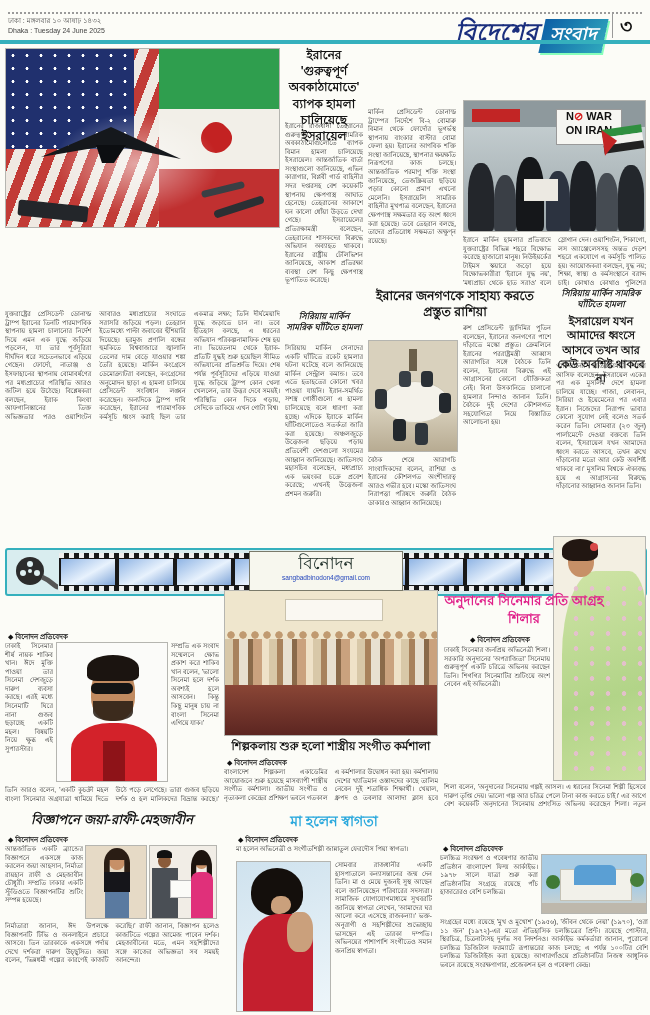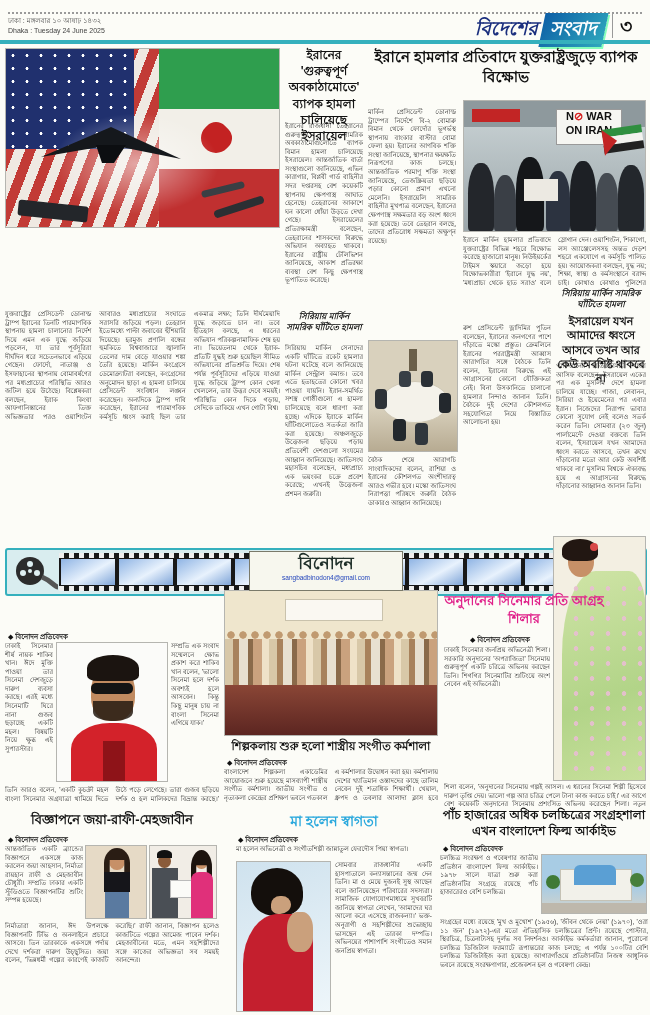--- a/index.html
+++ b/index.html
@@ -33,21 +33,21 @@
 <body>
 
 <div id="page">
 
   <div class="abs dotline" style="left:8px;top:12px;width:634px;"></div>
   <div class="abs" style="left:8px;top:16px;font-size:7px;color:#444;line-height:1.4;">
     <div>ঢাকা : মঙ্গলবার ১০ আষাঢ় ১৪৩২</div>
     <div>Dhaka : Tuesday 24 June 2025</div>
   </div>
   <div class="abs" style="left:335px;top:13px;width:270px;text-align:right;">
-    <span style="font-size:19px;font-weight:bold;font-style:italic;color:#1b2f7e;">বিদেশের</span>
+    <span style="font-size:25px;font-weight:bold;font-style:italic;color:#1b2f7e;">বিদেশের</span>
     <span class="badge" style="font-size:19px;font-weight:bold;font-style:italic;"><span>সংবাদ</span></span>
   </div>
   <div class="abs" style="left:612px;top:12px;height:26px;border-left:1px solid #999;"></div>
   <div class="abs" style="left:620px;top:12px;font-size:19px;font-weight:bold;color:#111;">৩</div>
   <div class="abs tealrule" style="left:0;top:40px;width:650px;height:4px;"></div>
 
   <div class="photo" style="left:5px;top:48px;width:275px;height:180px;background:#e8e4da;">
     <div class="abs" style="left:-20px;top:-10px;width:200px;height:200px;background:repeating-linear-gradient(115deg,#c23b36 0 10px,#efe9e2 10px 20px);transform:rotate(-4deg);"></div>
     <div class="abs" style="left:0;top:0;width:128px;height:100px;background:#20306e;background-image:radial-gradient(circle,#fff 1.2px,transparent 1.8px);background-size:14px 13px;"></div>
     <div class="abs" style="right:0;top:0;width:120px;height:180px;">
@@ -69,21 +69,20 @@
 
   <div class="abs body-txt cols3" style="left:5px;top:310px;width:275px;height:230px;">যুক্তরাষ্ট্রের প্রেসিডেন্ট ডোনাল্ড ট্রাম্প ইরানের তিনটি পারমাণবিক স্থাপনায় হামলা চালানোর নির্দেশ দিয়ে এমন এক যুদ্ধে জড়িয়ে পড়লেন, যা তার পূর্বসূরিরা দীর্ঘদিন ধরে সচেতনভাবে এড়িয়ে গেছেন। ফোর্দো, নাতাঞ্জ ও ইসফাহানের স্থাপনায় বোমাবর্ষণের পর মধ্যপ্রাচ্যের পরিস্থিতি আরও জটিল হয়ে উঠেছে। বিশ্লেষকরা বলছেন, ইরাক কিংবা আফগানিস্তানের তিক্ত অভিজ্ঞতার পরও ওয়াশিংটন আবারও মধ্যপ্রাচ্যের সংঘাতে সরাসরি জড়িয়ে পড়ল। তেহরান ইতোমধ্যে পাল্টা জবাবের হুঁশিয়ারি দিয়েছে। হরমুজ প্রণালি বন্ধের হুমকিতে বিশ্ববাজারে জ্বালানি তেলের দাম বেড়ে যাওয়ার শঙ্কা তৈরি হয়েছে। মার্কিন কংগ্রেসে ডেমোক্র্যাটরা বলছেন, কংগ্রেসের অনুমোদন ছাড়া এ হামলা চালিয়ে প্রেসিডেন্ট সংবিধান লঙ্ঘন করেছেন। অন্যদিকে ট্রাম্প দাবি করেছেন, ইরানের পারমাণবিক কর্মসূচি ধ্বংস করাই ছিল তার একমাত্র লক্ষ্য; তিনি দীর্ঘমেয়াদি যুদ্ধে জড়াতে চান না। তবে ইতিহাস বলছে, এ ধরনের অভিযান পরিকল্পনামাফিক শেষ হয় না। ভিয়েতনাম থেকে ইরাক- প্রতিটি যুদ্ধই শুরু হয়েছিল সীমিত অভিযানের প্রতিশ্রুতি দিয়ে। শেষ পর্যন্ত পূর্বসূরিদের এড়িয়ে যাওয়া যুদ্ধে জড়িয়ে ট্রাম্প কোন খেলা খেললেন, তার উত্তর দেবে সময়ই। পরিস্থিতি কোন দিকে গড়ায়, সেদিকে তাকিয়ে এখন গোটা বিশ্ব।</div>
 
   <div class="abs headline" style="left:285px;top:47px;width:78px;font-size:12px;line-height:1.35;">ইরানের 'গুরুত্বপূর্ণ অবকাঠামোতে' ব্যাপক হামলা চালিয়েছে ইসরায়েল</div>
   <div class="abs body-txt" style="left:285px;top:122px;width:78px;height:186px;">ইরানের রাজধানী তেহরানের গুরুত্বপূর্ণ সামরিক অবকাঠামোগুলোতে ব্যাপক বিমান হামলা চালিয়েছে ইসরায়েল। আন্তর্জাতিক বার্তা সংস্থাগুলো জানিয়েছে, এভিন কারাগার, বিপ্লবী গার্ড বাহিনীর সদর দপ্তরসহ বেশ কয়েকটি স্থাপনায় ক্ষেপণাস্ত্র আঘাত হেনেছে। তেহরানের আকাশে ঘন কালো ধোঁয়া উড়তে দেখা গেছে। ইসরায়েলের প্রতিরক্ষামন্ত্রী বলেছেন, তেহরানের শাসকদের বিরুদ্ধে অভিযান অব্যাহত থাকবে। ইরানের রাষ্ট্রীয় টেলিভিশন জানিয়েছে, আকাশ প্রতিরক্ষা ব্যবস্থা বেশ কিছু ক্ষেপণাস্ত্র ভূপাতিত করেছে।</div>
   <div class="abs headline" style="left:285px;top:311px;width:78px;font-size:8.5px;font-style:italic;line-height:1.3;">সিরিয়ায় মার্কিন সামরিক ঘাঁটিতে হামলা</div>
   <div class="abs body-txt" style="left:285px;top:344px;width:78px;height:196px;">সিরিয়ায় মার্কিন সেনাদের একটি ঘাঁটিতে রকেট হামলার ঘটনা ঘটেছে বলে জানিয়েছে মার্কিন সেন্ট্রাল কমান্ড। তবে এতে হতাহতের কোনো খবর পাওয়া যায়নি। ইরান-সমর্থিত সশস্ত্র গোষ্ঠীগুলো এ হামলা চালিয়েছে বলে ধারণা করা হচ্ছে। এদিকে ইরাকে মার্কিন ঘাঁটিগুলোতেও সতর্কতা জারি করা হয়েছে। অঞ্চলজুড়ে উত্তেজনা ছড়িয়ে পড়ায় প্রতিবেশী দেশগুলো সংযমের আহ্বান জানিয়েছে। জাতিসংঘ মহাসচিব বলেছেন, মধ্যপ্রাচ্য এক ভয়ংকর চক্রে প্রবেশ করেছে; এখনই উত্তেজনা প্রশমন জরুরি।</div>
 
   <div class="abs body-txt" style="left:368px;top:108px;width:88px;height:174px;">মার্কিন প্রেসিডেন্ট ডোনাল্ড ট্রাম্পের নির্দেশে বি-২ বোমারু বিমান থেকে ফোর্দোর ভূগর্ভস্থ স্থাপনায় বাংকার বাস্টার বোমা ফেলা হয়। ইরানের আণবিক শক্তি সংস্থা জানিয়েছে, স্থাপনার ক্ষয়ক্ষতি নিরূপণের কাজ চলছে। আন্তর্জাতিক পরমাণু শক্তি সংস্থা জানিয়েছে, তেজস্ক্রিয়তা ছড়িয়ে পড়ার কোনো প্রমাণ এখনো মেলেনি। ইসরায়েলি সামরিক বাহিনীর মুখপাত্র বলেছেন, ইরানের ক্ষেপণাস্ত্র সক্ষমতার বড় অংশ ধ্বংস করা হয়েছে। তবে তেহরান বলছে, তাদের প্রতিরোধ সক্ষমতা অক্ষুণ্ন রয়েছে।</div>
 
-  <div class="abs headline" style="left:366px;top:47px;width:280px;font-size:15px;line-height:1.3;">ইরানে হামলার প্রতিবাদে যুক্তরাষ্ট্রজুড়ে ব্যাপক বিক্ষোভ</div>
   <div class="photo" style="left:463px;top:100px;width:183px;height:132px;background:linear-gradient(#ccd5d7,#9ba6aa);">
     <div class="abs" style="left:0;top:0;width:183px;height:26px;background:#8e999d;"></div>
     <div class="abs" style="left:8px;top:8px;width:48px;height:13px;background:#c22525;"></div>
     <div class="abs" style="right:30px;top:10px;width:34px;height:12px;background:#c22525;"></div>
     <div class="abs" style="left:92px;top:8px;width:64px;height:34px;background:#f6f6f2;border:1px solid #999;text-align:center;font-weight:bold;font-family:'Liberation Sans',sans-serif;">
       <div style="font-size:11px;line-height:1.25;color:#111;">
         <span>N</span><span style="color:#d42020;">⊘</span>
         <span>WAR</span>
       </div>
       <div style="font-size:11px;line-height:1.1;color:#111;">ON IRAN</div>
@@ -98,20 +97,21 @@
     <div class="sil" style="left:30px;bottom:0;width:22px;height:56px;background:#3a3f46;"></div>
     <div class="sil" style="left:52px;bottom:0;width:28px;height:74px;background:#15171a;"></div>
     <div class="sil" style="left:82px;bottom:0;width:24px;height:60px;background:#2c3340;"></div>
     <div class="sil" style="left:106px;bottom:0;width:26px;height:70px;background:#1d2025;"></div>
     <div class="sil" style="left:132px;bottom:0;width:22px;height:58px;background:#454b52;"></div>
     <div class="sil" style="left:154px;bottom:0;width:26px;height:66px;background:#23272c;"></div>
     <div class="abs" style="left:60px;bottom:30px;width:34px;height:22px;background:#ece9e2;"></div>
   </div>
   <div class="abs body-txt cols2" style="left:463px;top:236px;width:183px;height:52px;">ইরানে মার্কিন হামলার প্রতিবাদে যুক্তরাষ্ট্রের বিভিন্ন শহরে বিক্ষোভ করেছে হাজারো মানুষ। নিউইয়র্কের টাইমস স্কয়ারে জড়ো হয়ে বিক্ষোভকারীরা 'ইরানে যুদ্ধ নয়', 'মধ্যপ্রাচ্য থেকে হাত সরাও' বলে স্লোগান দেন। ওয়াশিংটন, শিকাগো, লস অ্যাঞ্জেলেসসহ অন্তত দেড়শ শহরে একযোগে এ কর্মসূচি পালিত হয়। আয়োজকরা বলছেন, যুদ্ধ নয়; শিক্ষা, স্বাস্থ্য ও কর্মসংস্থানে বরাদ্দ চাই। কোথাও কোথাও পুলিশের সঙ্গে বিক্ষোভকারীদের ধস্তাধস্তির ঘটনাও ঘটেছে।</div>
 
+  <div class="abs headline" style="left:366px;top:288px;width:178px;font-size:12.5px;line-height:1.3;">ইরানের জনগণকে সাহায্য করতে প্রস্তুত রাশিয়া</div>
   <div class="photo" style="left:368px;top:340px;width:90px;height:112px;background:linear-gradient(#d9d1bd 60%,#b7ab92);">
     <div class="abs" style="left:40px;top:8px;width:8px;height:22px;background:#6a5f4a;"></div>
     <div class="abs" style="left:12px;top:40px;width:66px;height:40px;background:#f4f2ea;border-radius:50%;border:1px solid #cfc8b5;"></div>
     <div class="abs" style="left:6px;top:48px;width:12px;height:20px;background:#2e3338;border-radius:4px;"></div>
     <div class="abs" style="left:24px;top:78px;width:13px;height:22px;background:#23282d;border-radius:4px;"></div>
     <div class="abs" style="left:46px;top:82px;width:13px;height:22px;background:#30363c;border-radius:4px;"></div>
     <div class="abs" style="left:70px;top:52px;width:12px;height:20px;background:#23282d;border-radius:4px;"></div>
     <div class="abs" style="left:30px;top:30px;width:12px;height:16px;background:#383f46;border-radius:4px;"></div>
     <div class="abs" style="left:52px;top:30px;width:12px;height:16px;background:#2a3036;border-radius:4px;"></div>
   </div>
@@ -141,21 +141,21 @@
         <div class="frame"></div>
           <div class="frame"></div>
           <div class="frame"></div>
           <div class="frame"></div>
         <div class="frame"></div>
           <div class="frame"></div>
       </div>
       <div class="sprocket"></div>
     </div>
     <div class="labelbox">
-      <div style="font-size:17px;font-weight:bold;color:#20302a;line-height:1.2;margin-top:2px;">বিনোদন</div>
+      <div style="font-size:17px;font-weight:normal;color:#20302a;line-height:1.2;margin-top:2px;">বিনোদন</div>
       <div style="font-size:6.5px;color:#2244bb;">sangbadbinodon4@gmail.com</div>
     </div>
   </div>
 
   <div class="abs byline" style="left:8px;top:631px;">◆ বিনোদন প্রতিবেদক</div>
   <div class="abs" style="left:5px;top:642px;width:214px;height:140px;display:flex;gap:3px;">
     <div class="body-txt" style="width:48px;height:140px;">ঢাকাই সিনেমার শীর্ষ নায়ক শাকিব খান। ঈদে মুক্তি পাওয়া তার সিনেমা দেশজুড়ে দারুণ ব্যবসা করছে। এরই মধ্যে সিনেমাটি ঘিরে নানা গুজব ছড়াচ্ছে একটি মহল। বিষয়টি নিয়ে ক্ষুব্ধ এই সুপারস্টার।</div>
     <div class="photo" style="position:relative;width:112px;height:140px;background:#fbfbf9;flex:none;">
       <div class="abs" style="left:14px;bottom:0;width:86px;height:58px;background:#d3222a;border-radius:45% 45% 0 0;"></div>
       <div class="abs" style="left:46px;bottom:0;width:22px;height:40px;background:#8e1318;"></div>
@@ -183,21 +183,21 @@
     <div class="abs" style="left:14px;top:44px;width:76px;height:200px;background-image:radial-gradient(circle,rgba(232,190,210,.9) 2px,transparent 2.6px);background-size:16px 15px;"></div>
     <div class="abs" style="left:14px;top:10px;width:26px;height:30px;background:#c79067;border-radius:48%;"></div>
     <div class="abs" style="left:8px;top:2px;width:36px;height:22px;background:#221712;border-radius:50% 50% 30% 30%;"></div>
     <div class="abs" style="left:36px;top:6px;width:8px;height:8px;background:#d84848;border-radius:50%;"></div>
   </div>
   <div class="abs headline" style="left:444px;top:592px;width:160px;font-size:13px;line-height:1.35;color:#e0218a;z-index:6;">অনুদানের সিনেমার প্রতি আগ্রহ শিলার</div>
   <div class="abs byline" style="left:470px;top:634px;z-index:6;">◆ বিনোদন প্রতিবেদক</div>
   <div class="abs body-txt" style="left:444px;top:646px;width:106px;height:134px;">ঢাকাই সিনেমার জনপ্রিয় অভিনেত্রী শিলা। সরকারি অনুদানের 'অপরাজিতা' সিনেমায় গুরুত্বপূর্ণ একটি চরিত্রে অভিনয় করছেন তিনি। শিগগির সিনেমাটির শুটিংয়ে অংশ নেবেন এই অভিনেত্রী।</div>
   <div class="abs body-txt" style="left:444px;top:783px;width:202px;height:24px;">শিলা বলেন, 'অনুদানের সিনেমায় গল্পই আসল। এ ধরনের সিনেমা শিল্পী হিসেবে দারুণ তৃপ্তি দেয়। ভালো গল্প আর চরিত্র পেলে টানা কাজ করতে চাই।' এর আগে বেশ কয়েকটি অনুদানের সিনেমায় প্রশংসিত অভিনয় করেছেন শিলা। নতুন সিনেমাটির শুটিং আগামী মাসে শুরু হবে বলে জানিয়েছেন নির্মাতা।</div>
 
-  <div class="abs headline" style="left:5px;top:810px;width:214px;font-size:13px;">বিজ্ঞাপনে জয়া-রাফী-মেহজাবীন</div>
+  <div class="abs headline" style="left:5px;top:810px;width:214px;font-size:13px;font-style:italic;">বিজ্ঞাপনে জয়া-রাফী-মেহজাবীন</div>
   <div class="abs byline" style="left:8px;top:834px;">◆ বিনোদন প্রতিবেদক</div>
   <div class="abs" style="left:5px;top:845px;width:214px;height:74px;display:flex;gap:2px;">
     <div class="body-txt" style="width:78px;height:74px;">আন্তর্জাতিক একটি ব্র্যান্ডের বিজ্ঞাপনে একসঙ্গে কাজ করলেন জয়া আহসান, নির্মাতা রায়হান রাফী ও মেহজাবীন চৌধুরী। সম্প্রতি ঢাকার একটি স্টুডিওতে বিজ্ঞাপনটির শুটিং সম্পন্ন হয়েছে।</div>
     <div class="photo" style="position:relative;width:62px;height:74px;background:#e6dac6;flex:none;">
       <div class="abs" style="left:23px;top:6px;width:16px;height:18px;background:#c79067;border-radius:48%;"></div>
       <div class="abs" style="left:18px;top:2px;width:26px;height:30px;background:#2a1d14;border-radius:50% 50% 20% 20%;clip-path:polygon(0 0,100% 0,100% 100%,78% 100%,78% 40%,22% 40%,22% 100%,0 100%);"></div>
       <div class="abs" style="left:18px;top:26px;width:26px;height:20px;background:#15151a;"></div>
       <div class="abs" style="left:19px;top:46px;width:24px;height:28px;background:#5a7aa0;"></div>
     </div>
     <div class="photo" style="position:relative;width:68px;height:74px;background:#f1ede6;flex:none;">
@@ -218,21 +218,20 @@
   <div class="abs" style="left:236px;top:861px;width:196px;height:151px;display:flex;gap:4px;">
     <div class="photo" style="position:relative;width:95px;height:151px;background:linear-gradient(160deg,#cfe2ee,#eef6fa);flex:none;">
       <div class="abs" style="left:14px;top:6px;width:52px;height:48px;background:#140f0c;border-radius:50% 50% 40% 45%;"></div>
       <div class="abs" style="left:34px;top:34px;width:20px;height:18px;background:#caa07c;border-radius:50% 50% 60% 40%;"></div>
       <div class="abs" style="left:6px;top:52px;width:70px;height:100px;background:#c41f2e;border-radius:50% 30% 0 0;"></div>
       <div class="abs" style="left:50px;top:50px;width:26px;height:40px;background:#caa07c;border-radius:40%;"></div>
     </div>
     <div class="body-txt" style="width:97px;height:151px;">সোমবার রাজধানীর একটি হাসপাতালে কন্যাসন্তানের জন্ম দেন তিনি। মা ও মেয়ে দুজনই সুস্থ আছেন বলে জানিয়েছেন পরিবারের সদস্যরা। সামাজিক যোগাযোগমাধ্যমে সুখবরটি জানিয়ে স্বাগতা লেখেন, 'আমাদের ঘর আলো করে এসেছে রাজকন্যা।' ভক্ত-অনুরাগী ও সহশিল্পীদের শুভেচ্ছায় ভাসছেন এই তারকা দম্পতি। অভিনয়ের পাশাপাশি সংগীতেও সমান জনপ্রিয় স্বাগতা।</div>
   </div>
 
-  <div class="abs headline" style="left:440px;top:808px;width:208px;font-size:12px;line-height:1.3;">পাঁচ হাজারের অধিক চলচ্চিত্রের সংগ্রহশালা এখন বাংলাদেশ ফিল্ম আর্কাইভ</div>
   <div class="abs byline" style="left:443px;top:843px;">◆ বিনোদন প্রতিবেদক</div>
   <div class="abs" style="left:440px;top:854px;width:208px;height:60px;display:flex;gap:3px;">
     <div class="body-txt" style="width:98px;height:60px;">চলচ্চিত্র সংরক্ষণ ও গবেষণার জাতীয় প্রতিষ্ঠান বাংলাদেশ ফিল্ম আর্কাইভ। ১৯৭৮ সালে যাত্রা শুরু করা প্রতিষ্ঠানটির সংগ্রহে রয়েছে পাঁচ হাজারেরও বেশি চলচ্চিত্র।</div>
     <div class="photo" style="position:relative;width:106px;height:60px;background:linear-gradient(#a8cce4 55%,#d8d4c8);flex:none;">
       <div class="abs" style="left:18px;top:14px;width:70px;height:30px;background:#f2f1ea;border:1px solid #c5c2b5;"></div>
       <div class="abs" style="left:32px;top:10px;width:42px;height:20px;background:#5a9fd4;border-radius:6px 6px 0 0;"></div>
       <div class="abs" style="left:4px;top:20px;width:14px;height:14px;background:#3f7a36;border-radius:50%;"></div>
       <div class="abs" style="left:88px;top:18px;width:14px;height:14px;background:#477f3c;border-radius:50%;"></div>
       <div class="abs" style="left:0;bottom:0;width:106px;height:10px;background:#beb8ac;"></div>
     </div>

